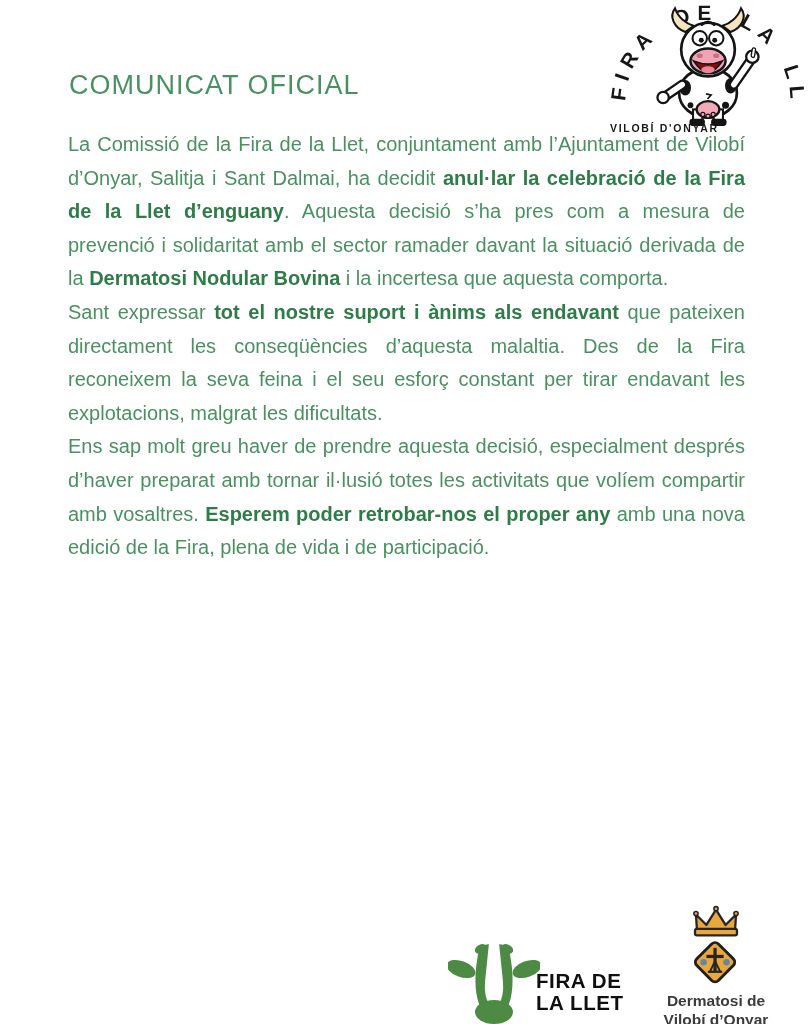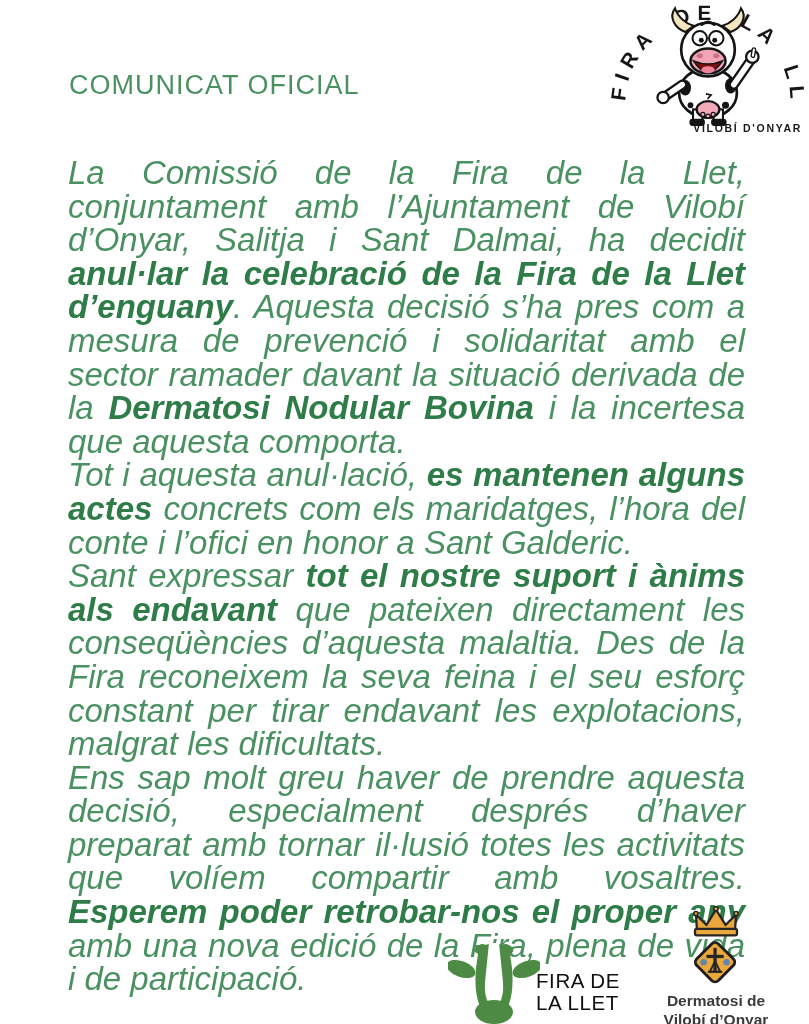--- a/index.html
+++ b/index.html
@@ -13,38 +13,37 @@
     color:var(--text-green,#4a9162);
   }
   
   .logo-top{position:absolute;left:610px;top:0;width:198px;height:140px;}
   .logo-top svg{display:block;}
   .arc-text{
     font-family:"Liberation Sans",sans-serif;font-size:20px;font-weight:700;
     letter-spacing:6.5px;word-spacing:9px;fill:#161616;
   }
   .logo-top-sub{
-    margin-top:-6px;width:192px;text-align:right;
+    margin-top:-6px;width:192px;text-align:left;
     font-size:10.5px;font-weight:700;letter-spacing:1.7px;color:#181818;
   }
   
   .doc-body{
-    position:absolute;left:68px;top:156px;width:677px;
-    font-size:33px;line-height:33.6px;text-align:justify;
+    position:absolute;left:68px;top:128px;width:677px;
+    font-size:20px;line-height:33.6px;text-align:justify;
     color:var(--text-green,#4a9162);
-    font-style:italic;
   }
   .doc-body p{margin:0;}
   .doc-body .b{font-weight:700;color:var(--bold-green,#2e7c47);}
   
   .footer-fira{position:absolute;left:448px;top:936px;width:200px;height:88px;}
   .footer-fira svg{position:absolute;left:0;top:2px;}
   .fira-text{
     position:absolute;left:88px;top:34px;
-    font-size:20.5px;font-weight:400;letter-spacing:0.6px;
+    font-size:20.5px;font-weight:700;letter-spacing:0.6px;
     line-height:21.5px;color:#0f0f0f;white-space:nowrap;
   }
   
   .crest{position:absolute;left:652px;top:903px;width:128px;text-align:center;}
   .crest svg{display:inline-block;}
   .crest-text{
     margin-top:1px;font-size:15.5px;font-weight:700;line-height:18.5px;color:#3b3b3b;
   }
   .green-fill{fill:var(--logo-green,#4d8b45);}
   .gold-fill{fill:var(--crest-gold,#e9a73c);}
@@ -107,21 +106,20 @@
       <ellipse cx="87" cy="54" rx="3" ry="2.2" fill="#cb6e86"></ellipse>
       <ellipse cx="103" cy="54" rx="3" ry="2.2" fill="#cb6e86"></ellipse>
       <path d="M 81 59 Q 95 81 109 59 Q 95 65 81 59 Z" fill="#7e120d" stroke="#141414" stroke-width="1.6"></path>
       <ellipse cx="95" cy="67.5" rx="6.5" ry="3.4" fill="#ef8399"></ellipse>
     </svg>
     <div class="logo-top-sub">VILOBÍ D'ONYAR</div>
   </div>
 
   <div class="doc-body">
     <p><span>La Comissió de la Fira de la Llet, conjuntament amb l’Ajuntament de Vilobí d’Onyar, Salitja i Sant Dalmai, ha decidit </span><span class="b">anul·lar la celebració de la Fira de la Llet d’enguany</span><span>. Aquesta decisió s’ha pres com a mesura de prevenció i solidaritat amb el sector ramader davant la situació derivada de la </span><span class="b">Dermatosi Nodular Bovina</span><span> i la incertesa que aquesta comporta.</span></p>
-    <p><span>Tot i aquesta anul·lació, </span><span class="b">es mantenen alguns actes</span><span> concrets com els maridatges, l’hora del conte i l’ofici en honor a Sant Galderic.</span></p>
     <p><span>Sant expressar </span><span class="b">tot el nostre suport i ànims als endavant</span><span> que pateixen directament les conseqüències d’aquesta malaltia. Des de la Fira reconeixem la seva feina i el seu esforç constant per tirar endavant les explotacions, malgrat les dificultats.</span></p>
     <p><span>Ens sap molt greu haver de prendre aquesta decisió, especialment després d’haver preparat amb tornar il·lusió totes les activitats que volíem compartir amb vosaltres. </span><span class="b">Esperem poder retrobar-nos el proper any</span><span> amb una nova edició de la Fira, plena de vida i de participació.</span></p>
   </div>
 
   <div class="footer-fira">
     <svg viewBox="0 0 92 88" width="92" height="88" aria-hidden="true">
 
       <ellipse class="green-fill" cx="13" cy="31" rx="15" ry="8" transform="rotate(20 13 31)"></ellipse>
       <ellipse class="green-fill" cx="79" cy="31" rx="15" ry="8" transform="rotate(-20 79 31)"></ellipse>
 

